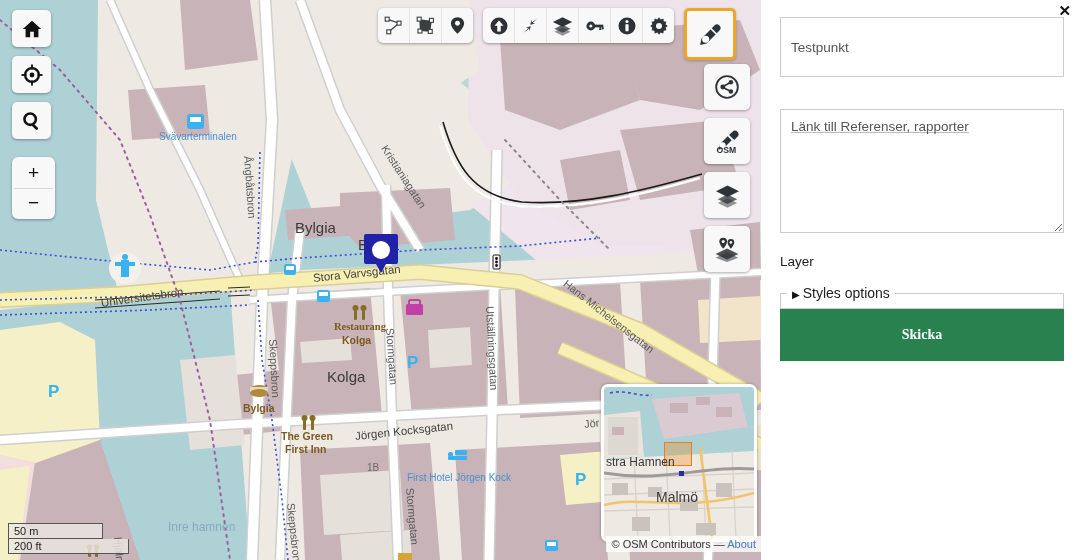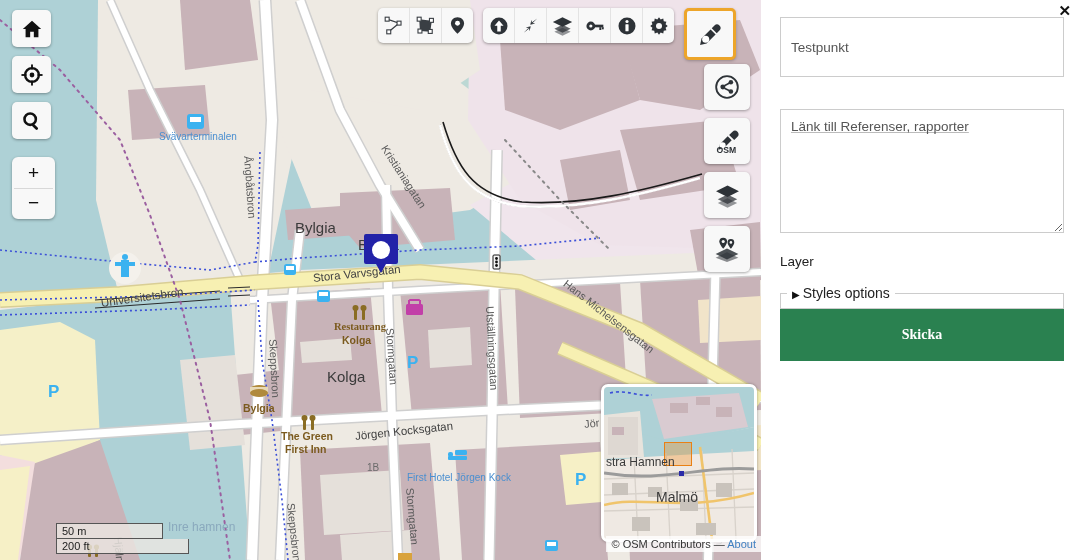--- a/index.html
+++ b/index.html
@@ -61,21 +61,21 @@
     background:#fff;border:3px solid #fff;border-radius:7px;
     box-shadow:0 0 3px rgba(0,0,0,.35);overflow:hidden;z-index:18;
   }
   #minimap .mm-lbl{position:absolute;pointer-events:none;}
   #mm-city{font-size:14px;color:#3a3a3a;left:52px;top:102px;}
   #mm-area{font-size:12px;color:#3a3a3a;left:2px;top:68px;}
   #mm-vp{position:absolute;left:60px;top:55px;width:26px;height:22px;border:1.5px solid #e98014;background:rgba(240,140,30,.34);}
 
   
   #scalebar{position:absolute;left:8px;bottom:6px;z-index:18;font-size:11px;color:#222;}
-  #scalebar div{background:rgba(235,230,226,.82);border:1px solid #555;border-top:none;padding:1px 16px 1px 5px;margin-left:48px;}
+  #scalebar div{background:rgba(235,230,226,.82);border:1px solid #555;border-top:none;padding:1px 4px 1px 5px;}
   #scalebar div:first-child{border-top:1px solid #555;width:84px;}
   #scalebar div:last-child{width:110px;}
 
   
   #attrib{
     position:absolute;right:0;bottom:8px;background:rgba(255,255,255,.78);
     font-size:11px;color:#333;padding:2px 5px 2px 6px;z-index:19;
   }
   #attrib a{color:#3f7fc1;text-decoration:none;}
 

